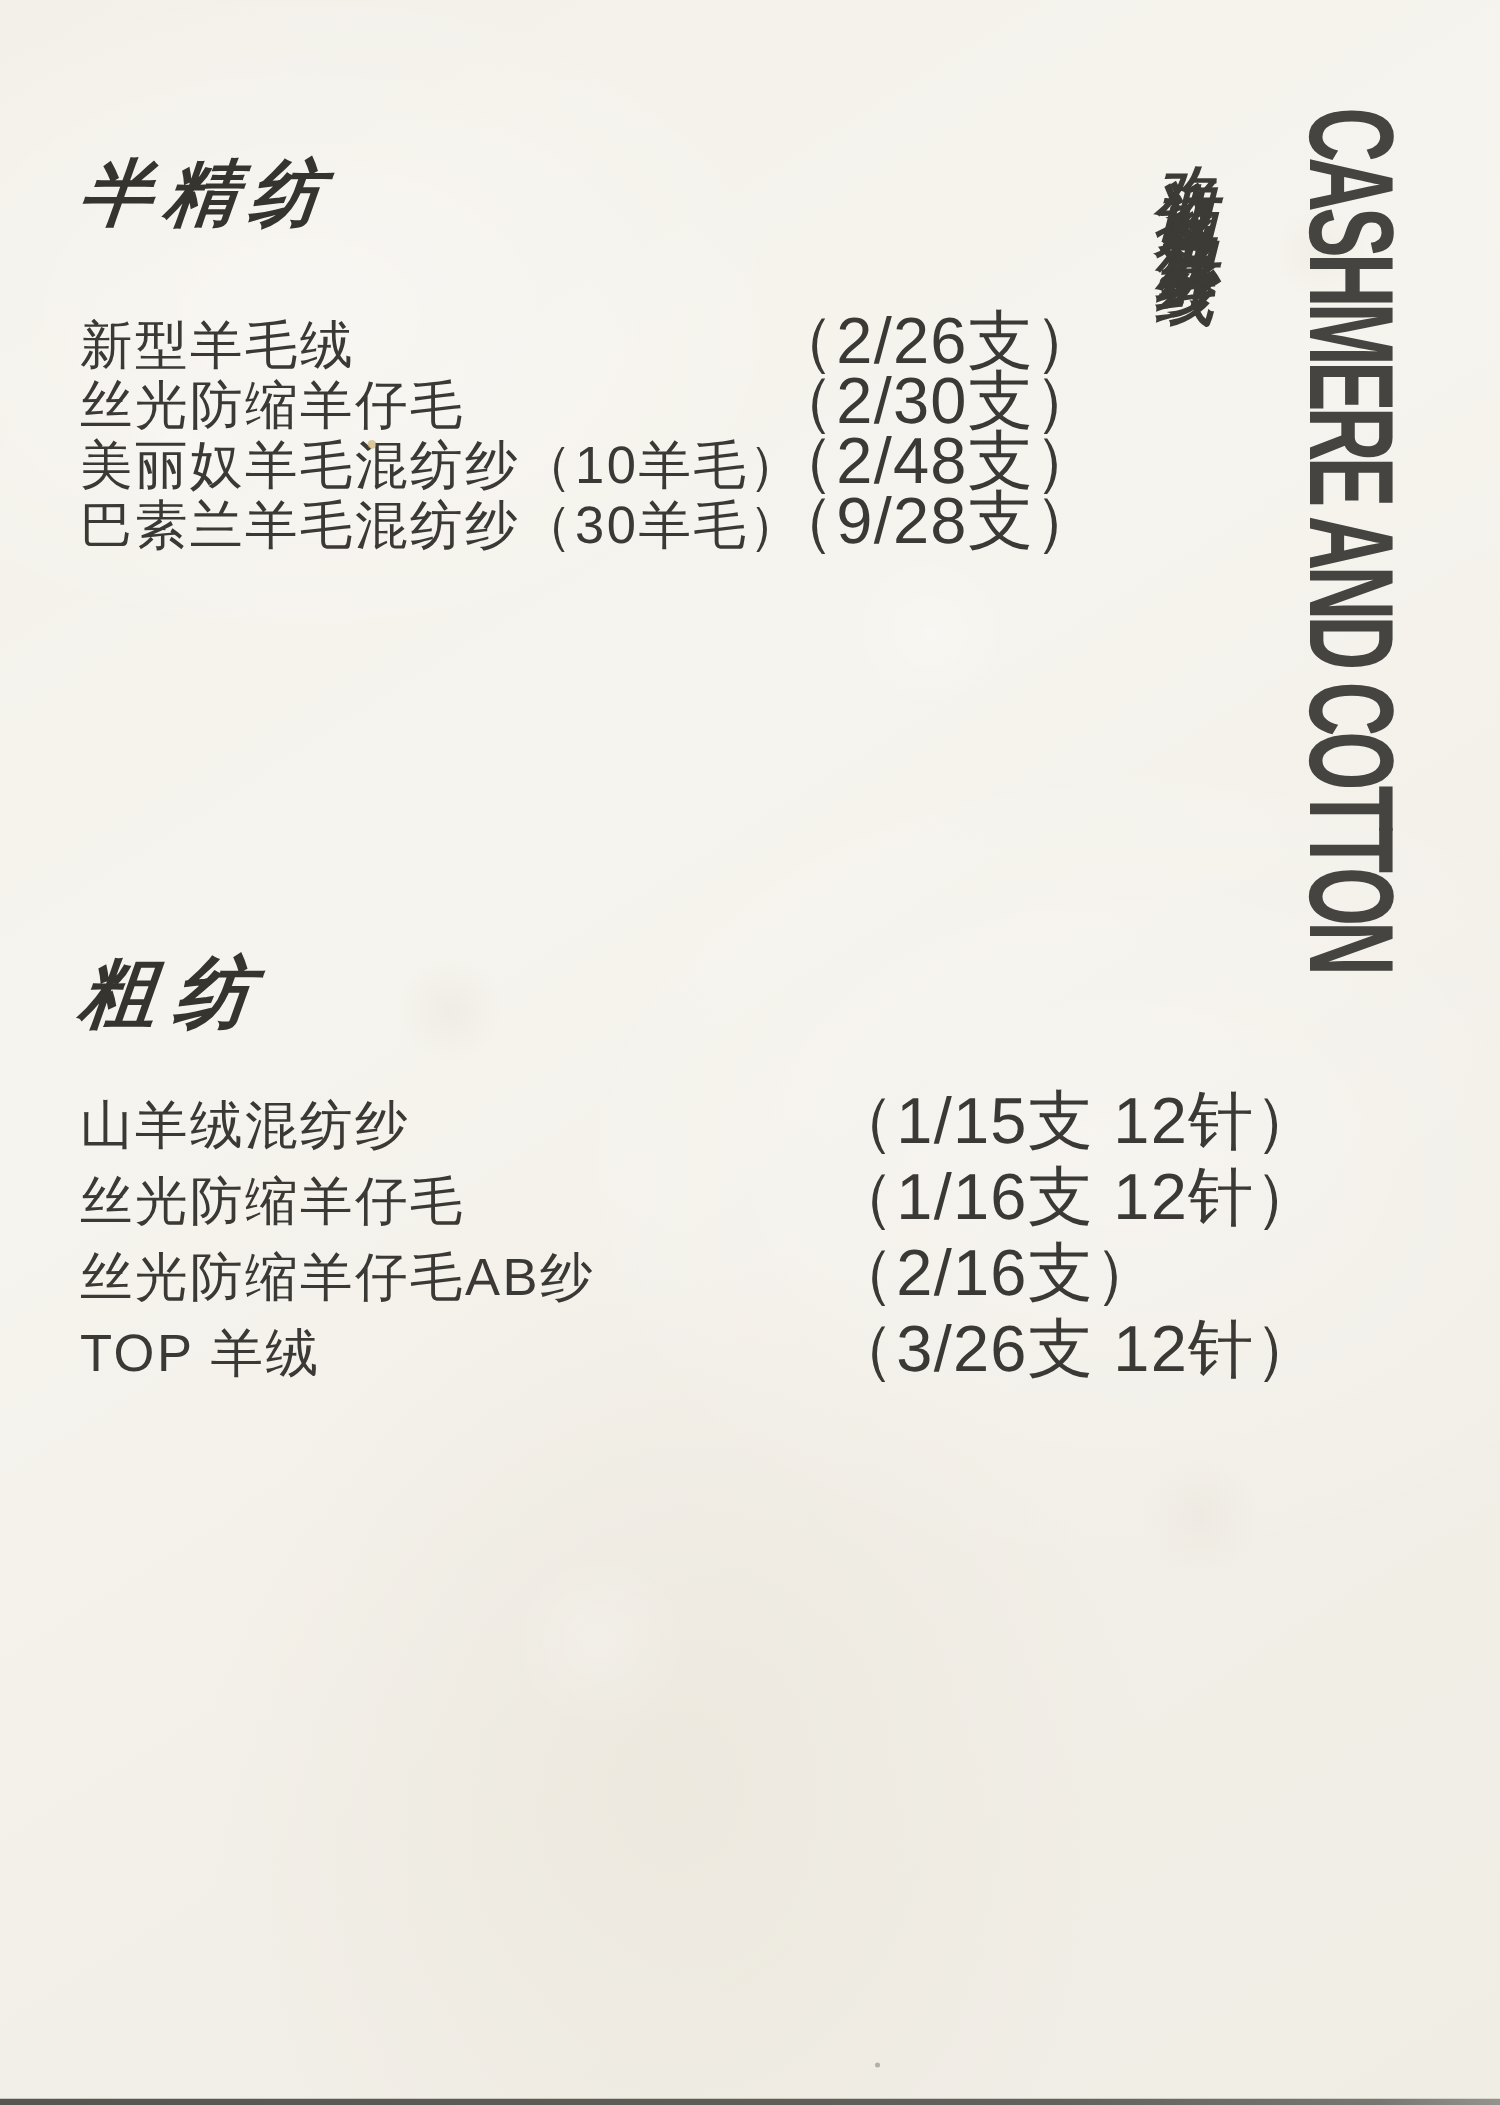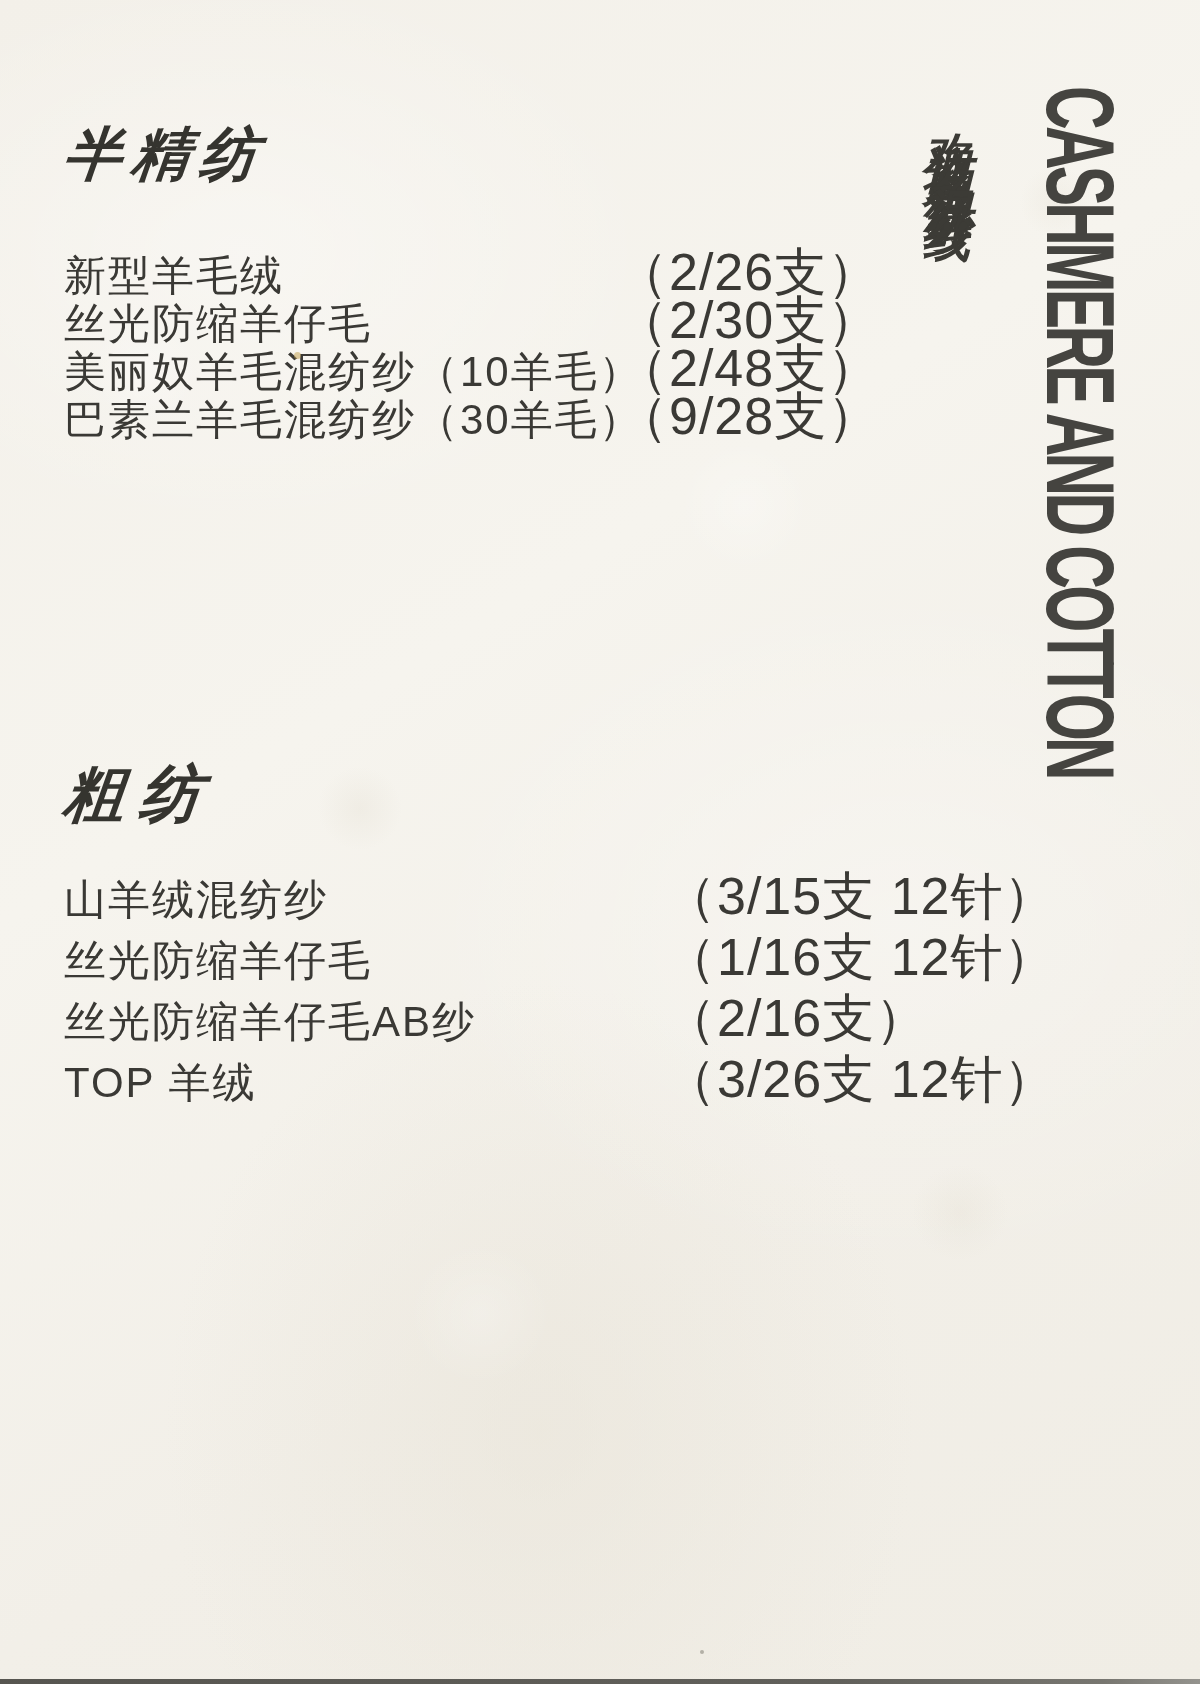--- a/index.html
+++ b/index.html
@@ -155,21 +155,21 @@
       <span class="product-name">巴素兰羊毛混纺纱（30羊毛）</span>
       <span class="product-spec">（9/28支）</span>
     </div>
   </div>
 
   <div class="section-heading heading-woolen">粗纺</div>
 
   <div class="product-list list-woolen">
     <div class="product-row">
       <span class="product-name">山羊绒混纺纱</span>
-      <span class="product-spec">（3/15支 12针）</span>
+      <span class="product-spec">（1/15支 12针）</span>
     </div>
     <div class="product-row">
       <span class="product-name">丝光防缩羊仔毛</span>
       <span class="product-spec">（1/16支 12针）</span>
     </div>
     <div class="product-row">
       <span class="product-name">丝光防缩羊仔毛AB纱</span>
       <span class="product-spec">（2/16支）</span>
     </div>
     <div class="product-row">

